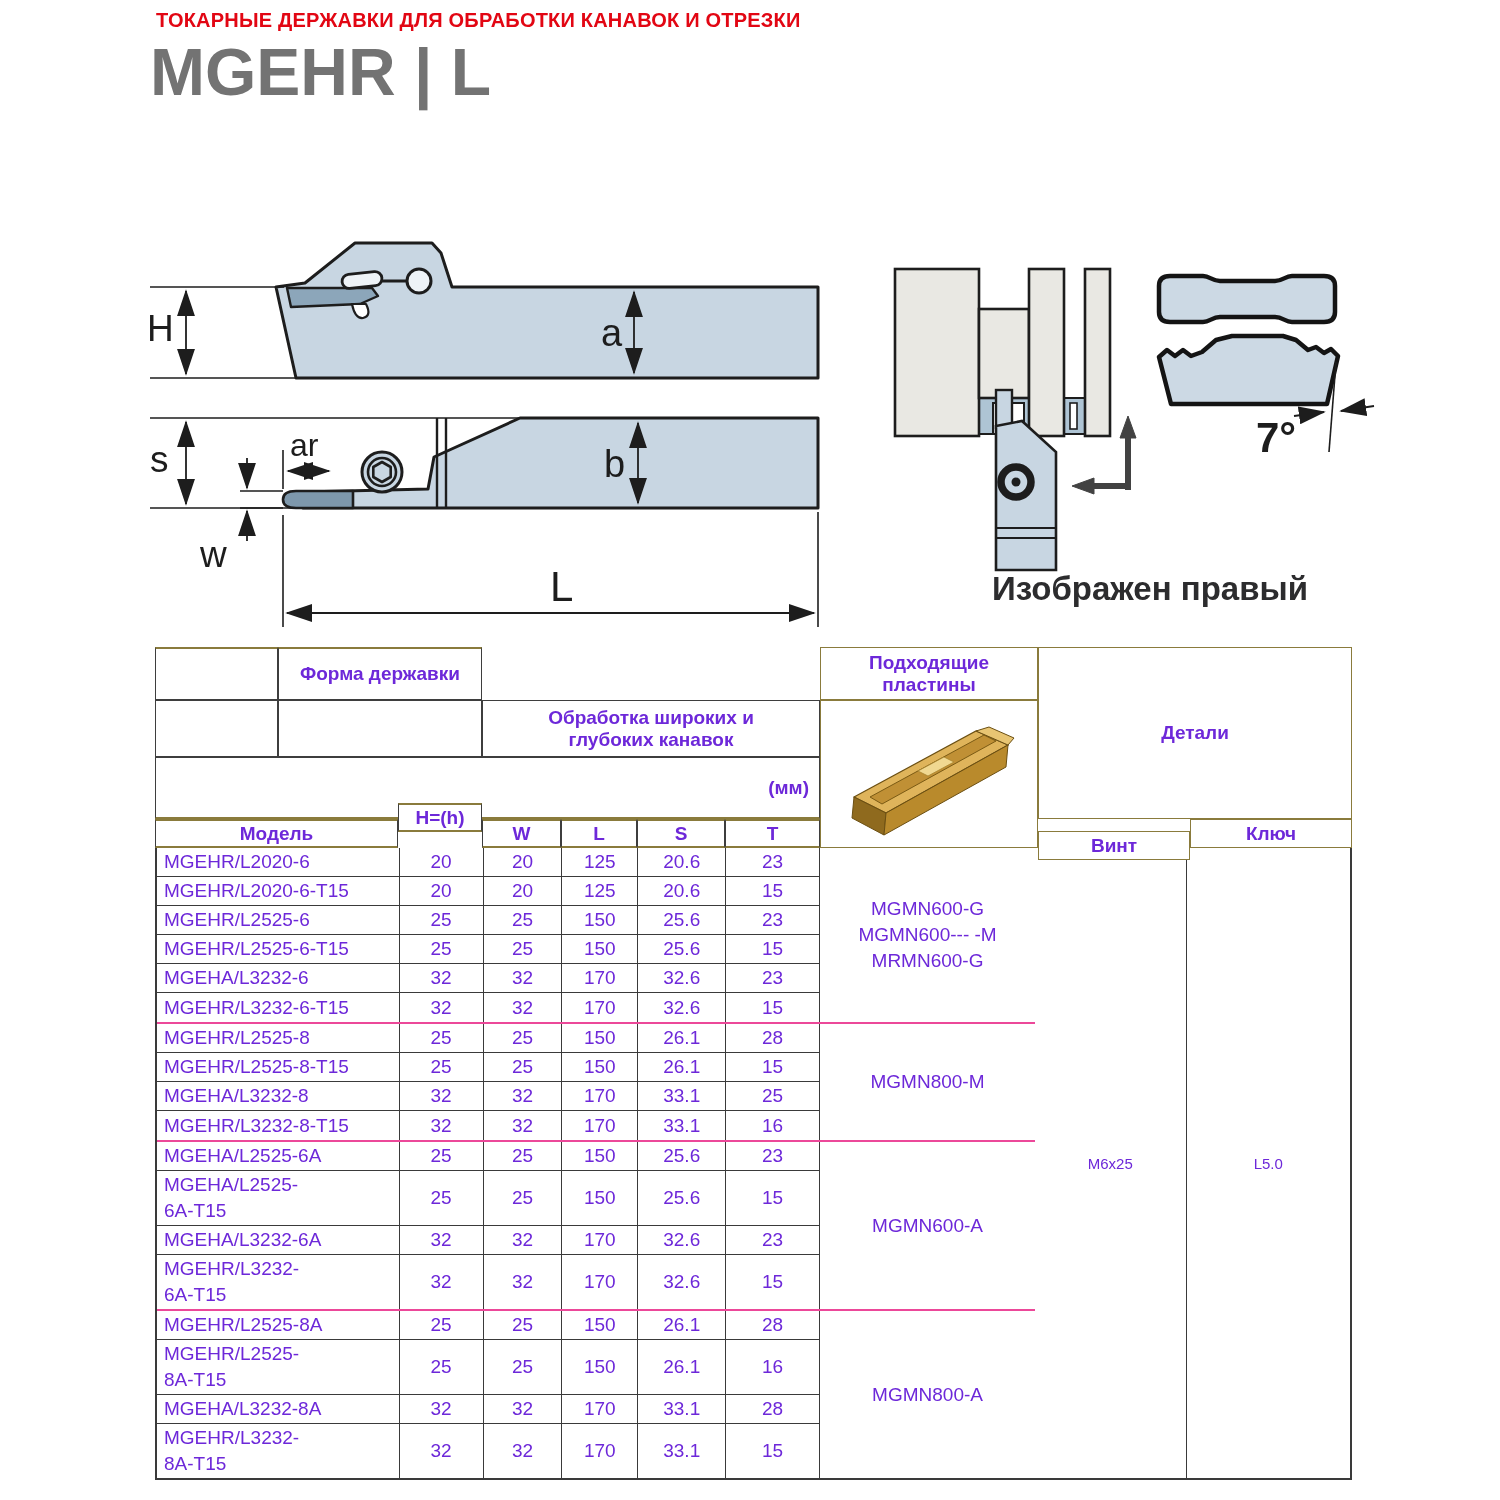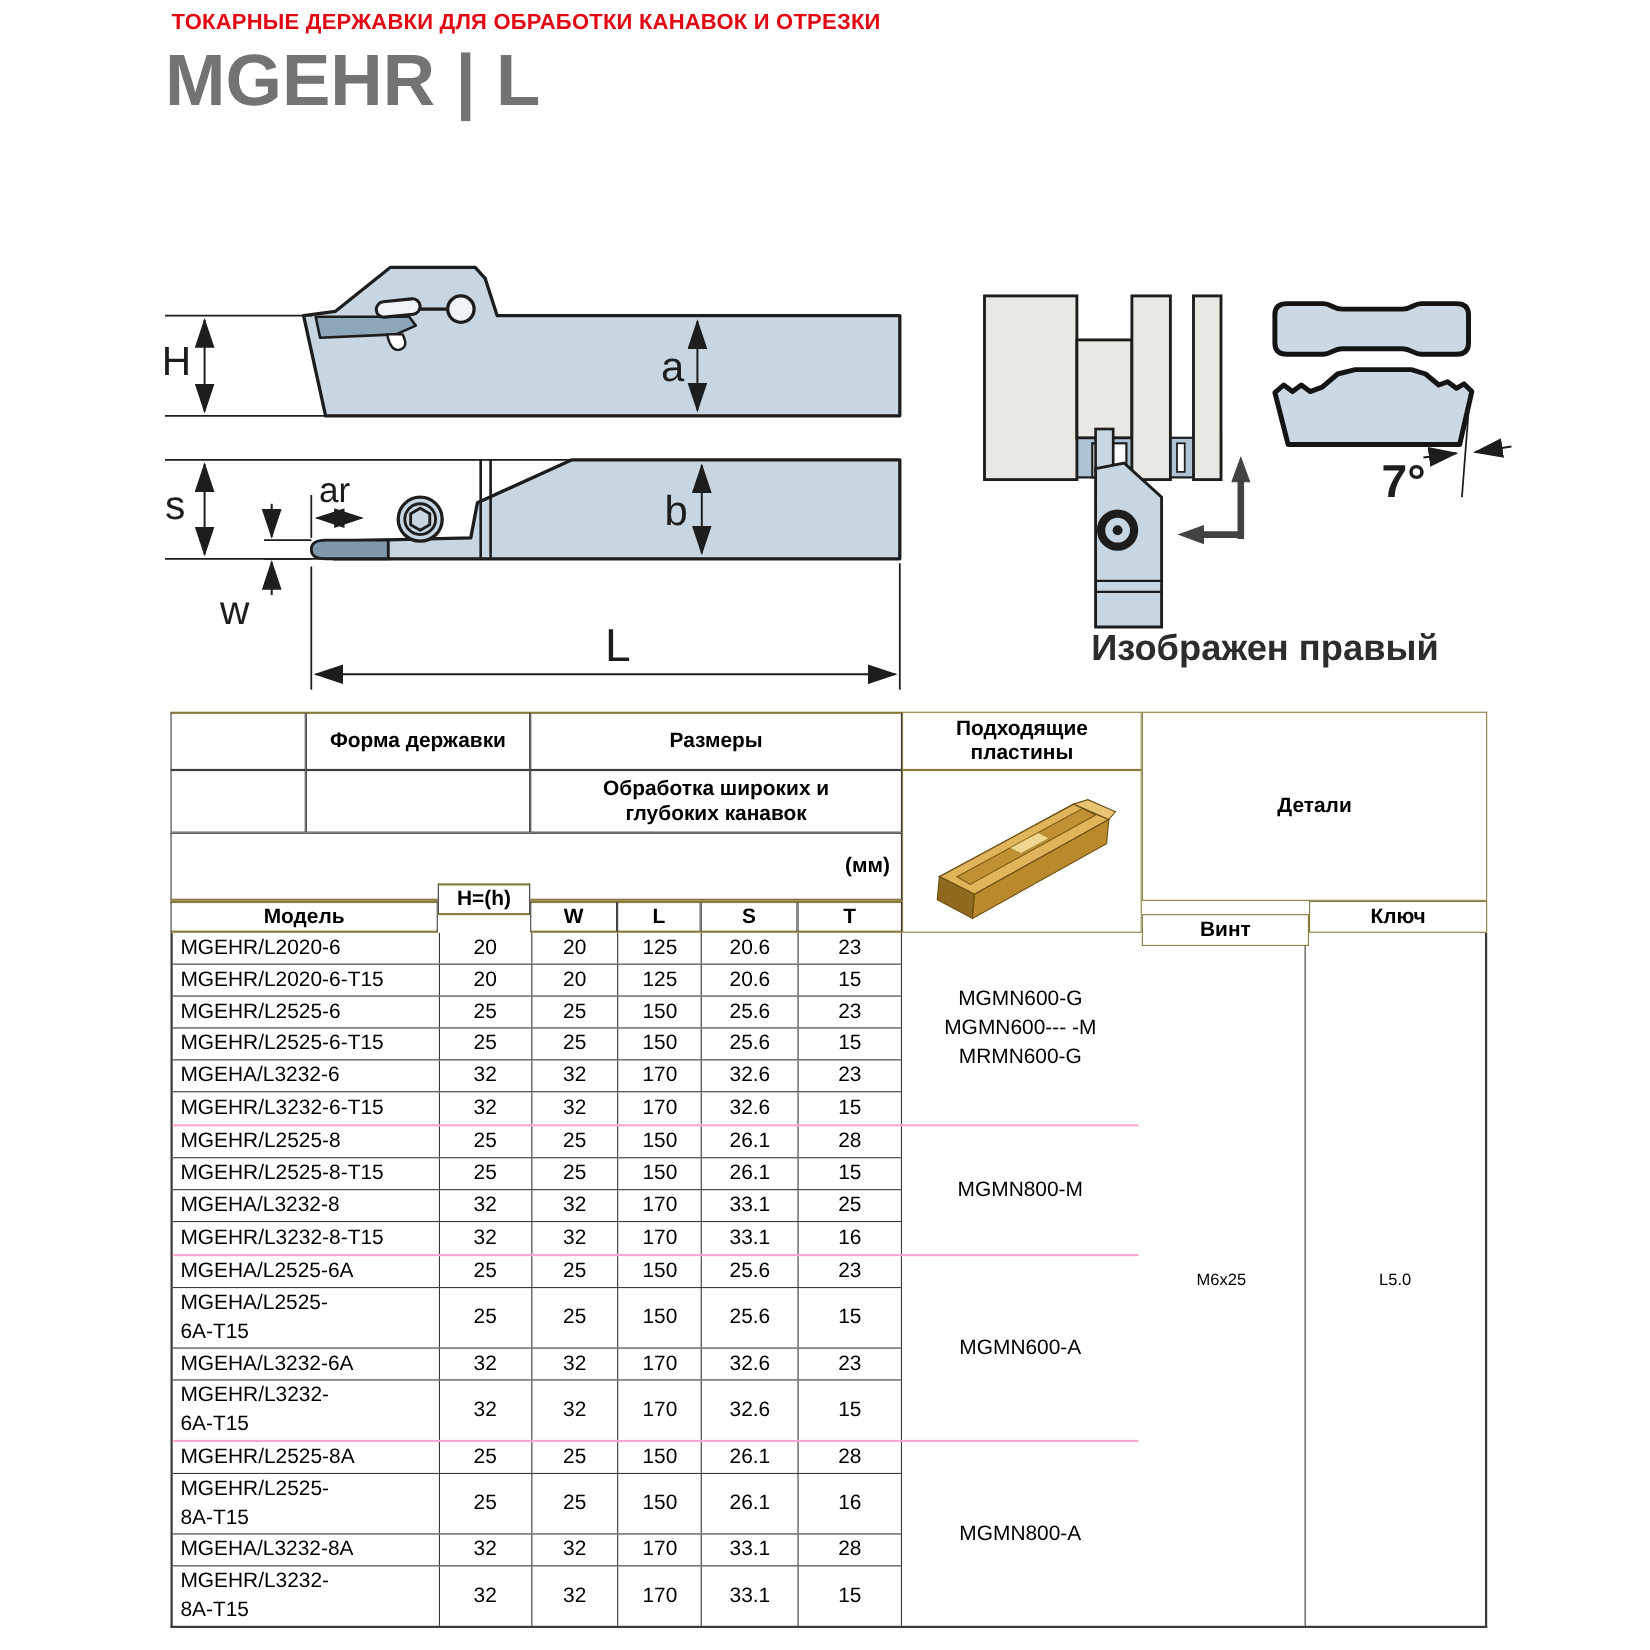--- a/index.html
+++ b/index.html
@@ -5,33 +5,33 @@
   * { box-sizing: border-box; margin: 0; padding: 0; }
   html,body { width:1500px; height:1500px; background:#ffffff; font-family:"Liberation Sans",sans-serif; position:relative; overflow:hidden; }
 
   .kicker { position:absolute; left:156px; top:9px; font-size:20px; font-weight:bold; color:#e20613; letter-spacing:.2px; }
   .title  { position:absolute; left:150px; top:34px; font-size:66px; font-weight:bold; color:#737373; letter-spacing:0px; }
 
   .drawings { position:absolute; left:0; top:0; width:1500px; height:660px; }
   .caption { position:absolute; left:930px; top:570px; width:440px; text-align:center; font-size:33px; font-weight:bold; color:#2c2c2e; }
 
   
-  .tbl { position:absolute; left:155px; top:647px; width:1197px; color:#000000; }
+  .tbl { position:absolute; left:155px; top:647px; width:1197px; color:#6d28d9; }
   .hdr { position:relative; height:201px; }
   .hcell { position:absolute; border:1.2px solid #3e3e3e; display:flex; align-items:center; justify-content:center;
            font-weight:bold; font-size:19px; text-align:center; background:#fff; line-height:22px; }
   .hcell.top-olive { border-top:2.2px solid #8a7b3c; }
   .hcell.ob { border-color:#8a7b3c; }
   .hcell.od { border-top-color:#8a7b3c; border-bottom-color:#8a7b3c; border-top-width:2px; border-bottom-width:2px; }
   .mm { justify-content:flex-end; padding-right:10px; border-bottom-color:#8a7b3c; border-bottom-width:2px; }
 
   .data { display:flex; border:2px solid #3a3a3a; border-top:none; background:#fff; }
   .groups { width:881px; display:flex; flex-direction:column; }
   .group { display:flex; }
-  .group:not(:last-child) { border-bottom:2px solid #f9a8d4; }
+  .group:not(:last-child) { border-bottom:2px solid #ec4899; }
   .rows { width:663px; display:flex; flex-direction:column; border-right:1.6px solid #3a3a3a; }
   .t-row { display:flex; min-height:29px; }
   .t-row:not(:last-child) { border-bottom:1.6px solid #3a3a3a; }
   .cell { border-right:1.6px solid #3a3a3a; display:flex; align-items:center; justify-content:center;
           font-size:19px; line-height:26px; padding:1px 3px; }
   .c-model { width:243px; justify-content:flex-start; padding-left:7px; white-space:pre-line; text-align:left; }
   .c-h { width:84px; } .c-w { width:79px; } .c-l { width:76px; } .c-s { width:88px; } .c-t { width:93px; border-right:none; }
   .plates-cell { flex:1; display:flex; align-items:center; justify-content:center; text-align:center;
                  white-space:pre-line; font-size:19px; line-height:26px; }
   .screw-cell, .key-cell { display:flex; align-items:center; justify-content:center; font-size:15px; }
@@ -146,21 +146,20 @@
   </g>
 </svg>
 
 <div class="caption">Изображен правый</div>
 
 <div class="tbl">
 
   <div class="hdr">
     <div class="hcell top-olive" style="left:0;top:0;width:123px;height:53px;"></div>
     <div class="hcell top-olive" style="left:123px;top:0;width:204px;height:53px;">Форма державки</div>
-    <div class="hcell top-olive" style="left:327px;top:0;width:338px;height:53px;">Размеры</div>
     <div class="hcell" style="left:0;top:53px;width:123px;height:57px;"></div>
     <div class="hcell" style="left:123px;top:53px;width:204px;height:57px;"></div>
     <div class="hcell mm" style="left:0;top:110px;width:665px;height:62px;">(мм)</div>
     <div class="hcell" style="left:327px;top:53px;width:338px;height:57px;padding:0 28px;">Обработка широких и глубоких канавок</div>
 
     <div class="hcell od" style="left:0;top:172px;width:243px;height:29px;">Модель</div>
     <div class="hcell od" style="left:243px;top:156px;width:84px;height:29px;">H=(h)</div>
     <div class="hcell od" style="left:327px;top:172px;width:79px;height:29px;">W</div>
     <div class="hcell od" style="left:406px;top:172px;width:76px;height:29px;">L</div>
     <div class="hcell od" style="left:482px;top:172px;width:88px;height:29px;">S</div>

